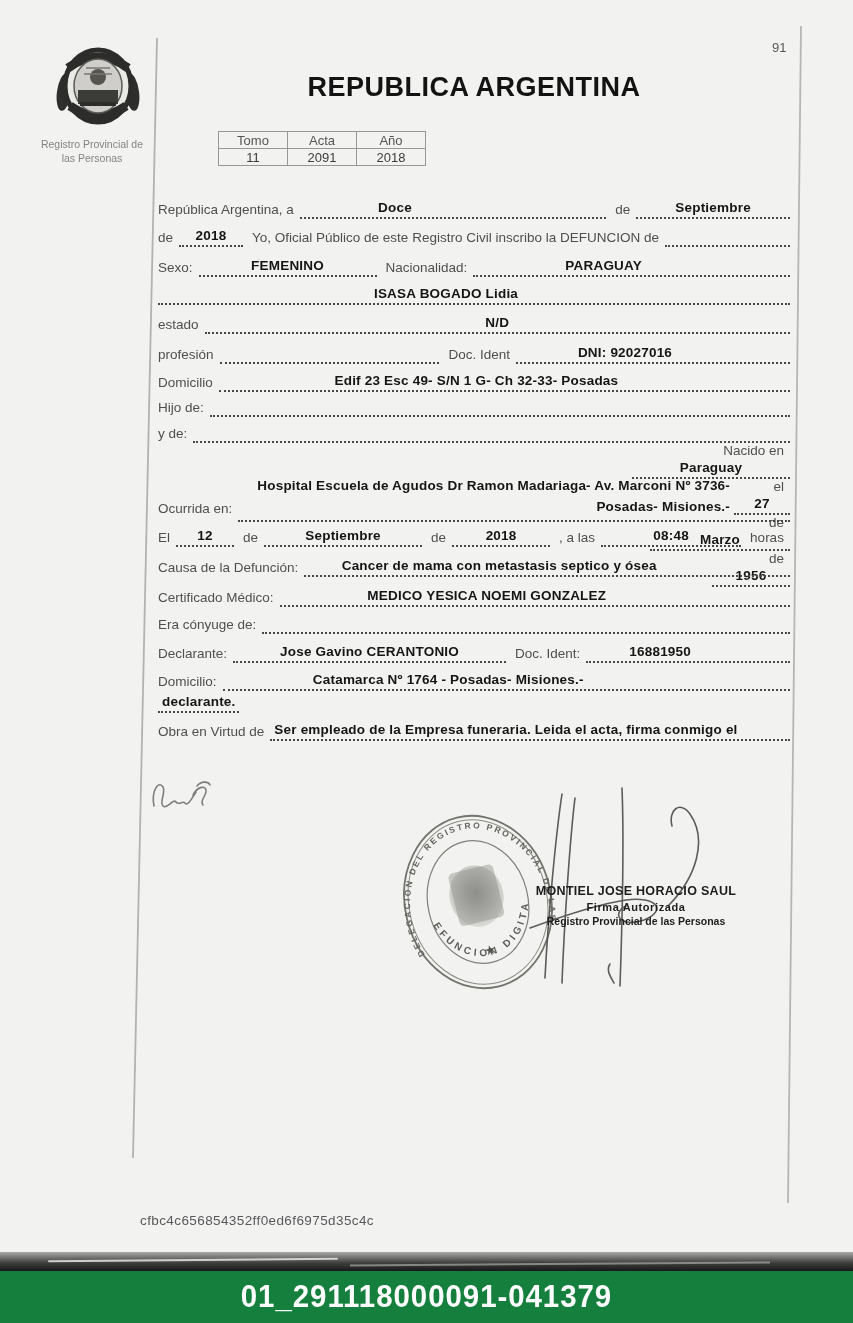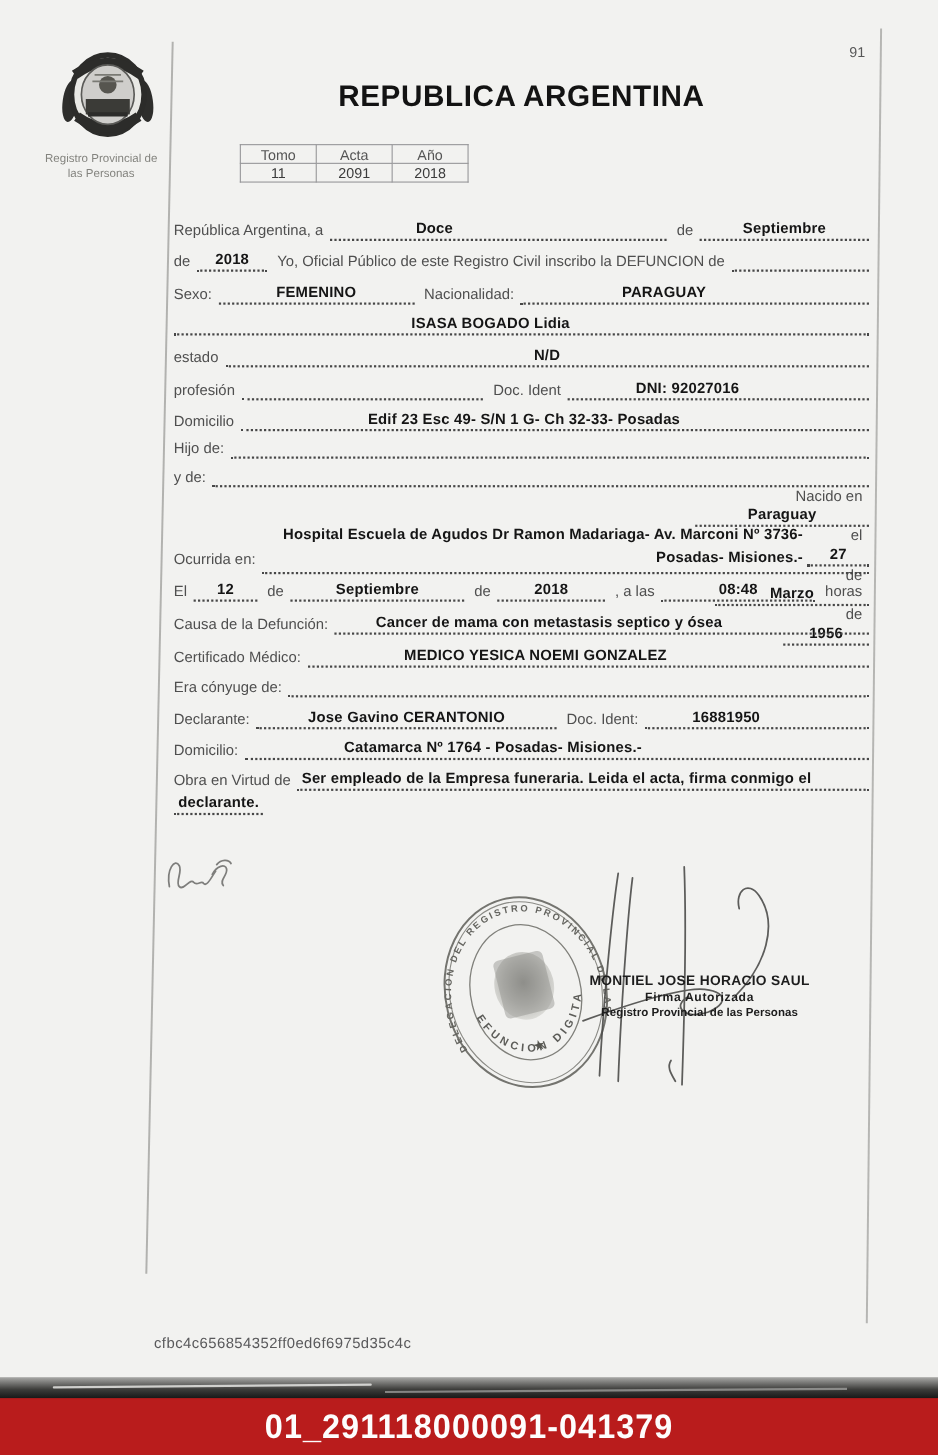--- a/index.html
+++ b/index.html
@@ -51,21 +51,21 @@
   .sig-org{font-size:10.5px;font-weight:700;margin-top:2px;}
 
   
   .hash{position:absolute;left:140px;top:1213px;font-size:13.5px;color:#59595b;letter-spacing:.4px;}
   .scanband{position:absolute;left:0;top:1252px;width:853px;height:20px;
             background:linear-gradient(to bottom,#a9a9a7 0%,#3d3d3b 55%,#141414 100%);}
   .streak1{position:absolute;left:48px;top:1259px;width:290px;height:2px;background:#e5e5e3;
            opacity:.85;transform:rotate(-.5deg);border-radius:2px;}
   .streak2{position:absolute;left:350px;top:1263px;width:420px;height:1.5px;background:#bdbdbb;
            opacity:.6;transform:rotate(-.4deg);}
-  .codebar{position:absolute;left:0;top:1271px;width:853px;height:52px;background:#b91c1c;
+  .codebar{position:absolute;left:0;top:1271px;width:853px;height:52px;background:#15803d;
            display:flex;align-items:center;justify-content:center;}
   .code{color:#fdfdfd;font-size:31px;font-weight:700;letter-spacing:1px;
         transform:scaleX(.95);}
 </style>
 </head>
 <body>
 
 <div class="page">
 
   <svg class="rules" width="853" height="1323">
@@ -264,30 +264,30 @@
           </span>
       </div>
 
       <div class="row" style="height:28px;">
         <span class="l">Domicilio:</span>
         <span class="f grow bL120">
             <span class="v">Catamarca Nº 1764 - Posadas- Misiones.-</span>
           </span>
       </div>
 
+      <div class="row" style="height:22px;">
+        <span class="f fit left">
+            <span class="v">declarante.</span>
+          </span>
+      </div>
+
       <div class="row" style="height:28px;">
         <span class="l">Obra en Virtud de</span>
         <span class="f grow left">
             <span class="v">Ser empleado de la Empresa funeraria. Leida el acta, firma conmigo el</span>
-          </span>
-      </div>
-
-      <div class="row" style="height:22px;">
-        <span class="f fit left">
-            <span class="v">declarante.</span>
           </span>
       </div>
 
     </div>
   </div>
 
   <div class="initials">
     <svg width="70" height="50" viewBox="0 0 70 50">
       <path d="M6,32 C3,16 11,6 15,13 C18,19 11,28 15,32 C19,36 25,24 28,28 C31,32 35,26 37,29 C40,33 45,22 48,18 M45,21 C49,13 57,11 58,16 C59,22 51,26 55,31 M49,12 C53,7 60,7 62,11" fill="none" stroke="#7e7e7c" stroke-width="1.6" stroke-linecap="round"></path>
     </svg>

